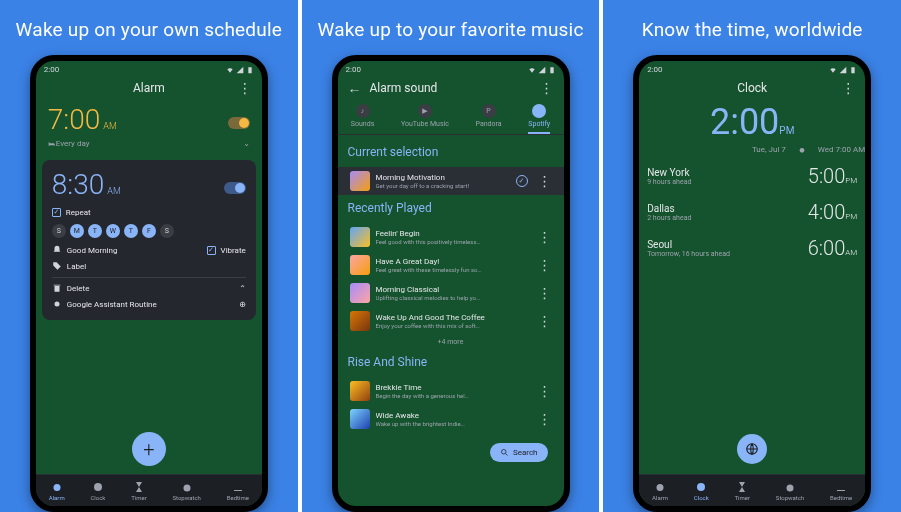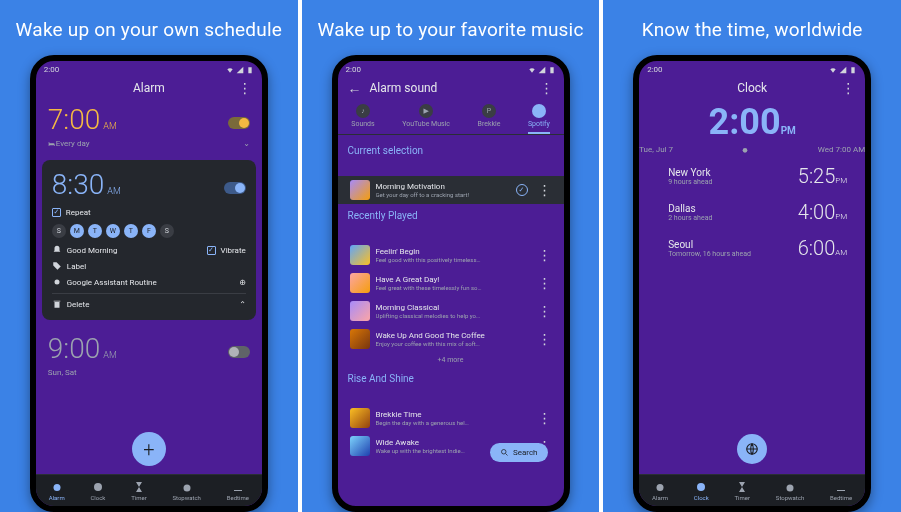--- a/index.html
+++ b/index.html
@@ -24,21 +24,21 @@
     font-size: 19px;
     font-weight: 400;
     margin-bottom: 14px;
     letter-spacing: 0.2px;
   }
   .phone {
     width: 238px;
     height: 460px;
     border: 6px solid #000;
     border-radius: 24px;
-    background: #4c1d95;
+    background: #14532d;
     position: relative;
     overflow: hidden;
     color: #e5e7eb;
     box-shadow: 0 4px 12px rgba(0,0,0,0.4);
   }
   .phone::after {
     content: "";
     position: absolute;
     right: -9px;
     top: 90px;
@@ -111,38 +111,38 @@
   .checkbox.checked::after { content: "✓"; font-size: 7px; color: #8ab4f8; line-height: 1; }
   .fab { position: absolute; bottom: 40px; left: 50%; transform: translateX(-50%); width: 34px; height: 34px; border-radius: 50%; background: #8ab4f8; display: flex; align-items: center; justify-content: center; color: #1c1f24; font-size: 20px; font-weight: 300; }
 
   
   .tabs { display: flex; justify-content: space-around; font-size: 7px; color: #9ca3af; padding: 4px 0 6px; border-bottom: 1px solid #2a2e35; }
   .tab { display: flex; flex-direction: column; align-items: center; gap: 2px; position: relative; }
   .tab.active { color: #8ab4f8; }
   .tab.active::after { content: ""; position: absolute; bottom: -6px; left: 0; right: 0; height: 2px; background: #8ab4f8; }
   .tab-ico { width: 14px; height: 14px; border-radius: 50%; background: #3a3d44; display: flex; align-items: center; justify-content: center; }
   .tab.active .tab-ico { background: #8ab4f8; }
-  .section-hdr { font-size: 10px; color: #8ab4f8; padding: 6px 10px 20px; }
+  .section-hdr { font-size: 12px; color: #8ab4f8; padding: 6px 10px 8px; }
   .song-row { display: flex; align-items: center; gap: 6px; padding: 4px 12px; }
   .song-row.selected { background: #2a2e35; }
   .art { width: 20px; height: 20px; border-radius: 3px; background: linear-gradient(135deg,#a78bfa,#f59e0b); flex-shrink: 0; }
   .song-tx { flex: 1; min-width: 0; }
   .song-t { font-size: 8px; color: #e5e7eb; white-space: nowrap; overflow: hidden; text-overflow: ellipsis; }
   .song-s { font-size: 6px; color: #9ca3af; white-space: nowrap; overflow: hidden; text-overflow: ellipsis; }
   .check-ring { width: 12px; height: 12px; border: 1px solid #8ab4f8; border-radius: 50%; display: flex; align-items: center; justify-content: center; font-size: 7px; color: #8ab4f8; }
   .more-t { font-size: 7px; color: #9ca3af; text-align: center; padding: 3px 0; }
   .search-fab { position: absolute; bottom: 44px; right: 16px; background: #8ab4f8; color: #1c1f24; font-size: 8px; padding: 5px 10px; border-radius: 12px; display: flex; align-items: center; gap: 4px; }
   .search-fab svg { width: 9px; height: 9px; fill: #1c1f24; }
 
   
   .clock-main { text-align: center; padding: 6px 0 4px; }
-  .clock-big { font-size: 36px; font-weight: 700; color: #8ab4f8; }
+  .clock-big { font-size: 36px; font-weight: 400; color: #8ab4f8; }
   .clock-big .ampm { font-size: 10px; }
-  .clock-date { font-size: 8px; color: #9ca3af; margin-top: 2px; display: flex; align-items: center; justify-content: space-between; gap: 12px; }
-  .world-row { display: flex; justify-content: space-between; align-items: center; padding: 6px 18px; margin-left: 11px; }
+  .clock-date { font-size: 8px; color: #9ca3af; margin-top: 2px; display: flex; align-items: center; justify-content: flex-end; gap: 12px; }
+  .world-row { display: flex; justify-content: space-between; align-items: center; padding: 6px 8px; }
   .world-l { display: flex; flex-direction: column; }
   .world-city { font-size: 10px; color: #e5e7eb; }
   .world-off { font-size: 7px; color: #9ca3af; }
   .world-t { font-size: 20px; font-weight: 300; }
   .world-t .ampm { font-size: 8px; }
   .globe-fab { position: absolute; bottom: 42px; left: 50%; transform: translateX(-50%); width: 30px; height: 30px; border-radius: 50%; background: #8ab4f8; display: flex; align-items: center; justify-content: center; }
   .globe-fab svg { width: 14px; height: 14px; fill: #1c1f24; }
 </style>
 </head>
 <body>
@@ -217,49 +217,40 @@
             </div>
         </div>
         <div class="row">
           <div class="row-l">
               <svg viewBox="0 0 24 24">
                 <path d="M3 3h8l10 10-8 8L3 11z"></path>
               </svg>
               <span>Label</span>
             </div>
         </div>
+        <div class="row" style="border-top:1px solid #3a3d44;margin-top:3px;padding-top:5px">
+          <div class="row-l">
+              <svg viewBox="0 0 24 24">
+                <path d="M6 7h12v14H6zM4 4h16v2H4z"></path>
+              </svg>
+              <span>Delete</span>
+            </div>
+          <span>⌃</span>
+        </div>
         <div class="row">
           <div class="row-l">
               <svg viewBox="0 0 24 24">
                 <circle cx="12" cy="12" r="6"></circle>
               </svg>
               <span>Google Assistant Routine</span>
             </div>
           <span>⊕</span>
         </div>
-        <div class="row" style="border-top:1px solid #3a3d44;margin-top:3px;padding-top:5px">
-          <div class="row-l">
-              <svg viewBox="0 0 24 24">
-                <path d="M6 7h12v14H6zM4 4h16v2H4z"></path>
-              </svg>
-              <span>Delete</span>
-            </div>
-          <span>⌃</span>
-        </div>
-      </div>
-
-      <div class="alarm-card" style="color:#9ca3af">
-        <div class="alarm-time">
-          <span class="time-big" style="color:#9ca3af"><span>9:00</span><span class="ampm">AM</span></span>
-          <div class="toggle off"></div>
-        </div>
-        <div class="alarm-sub">
-            <span>Sun, Sat</span>
-          </div>
-      </div>
+      </div>
+
     </div>
     <div class="fab">+</div>
     <div class="nav-bar">
       <div class="nav-item active">
           <svg viewBox="0 0 24 24">
             <circle cx="12" cy="13" r="7"></circle>
           </svg>
           <span>Alarm</span>
         </div>
       <div class="nav-item">
@@ -316,21 +307,21 @@
       <div class="tab">
           <div class="tab-ico">♪</div>
           <span>Sounds</span>
         </div>
       <div class="tab">
           <div class="tab-ico">▶</div>
           <span>YouTube Music</span>
         </div>
       <div class="tab">
           <div class="tab-ico">P</div>
-          <span>Brekkie</span>
+          <span>Pandora</span>
         </div>
       <div class="tab active">
           <div class="tab-ico">♫</div>
           <span>Spotify</span>
         </div>
     </div>
     <div style="position:absolute;top:78px;bottom:0;left:0;right:0;overflow:hidden">
       <div class="section-hdr">Current selection</div>
       <div class="song-row selected">
         <div class="art"></div>
@@ -434,21 +425,21 @@
               <circle cx="12" cy="13" r="7"></circle>
             </svg>
           <span>Wed 7:00 AM</span>
         </div>
       </div>
       <div class="world-row">
         <div class="world-l">
             <span class="world-city">New York</span>
             <span class="world-off">9 hours ahead</span>
           </div>
-        <div class="world-t"><span>5:25</span><span class="ampm">PM</span></div>
+        <div class="world-t"><span>5:00</span><span class="ampm">PM</span></div>
       </div>
       <div class="world-row">
         <div class="world-l">
             <span class="world-city">Dallas</span>
             <span class="world-off">2 hours ahead</span>
           </div>
         <div class="world-t"><span>4:00</span><span class="ampm">PM</span></div>
       </div>
       <div class="world-row">
         <div class="world-l">

